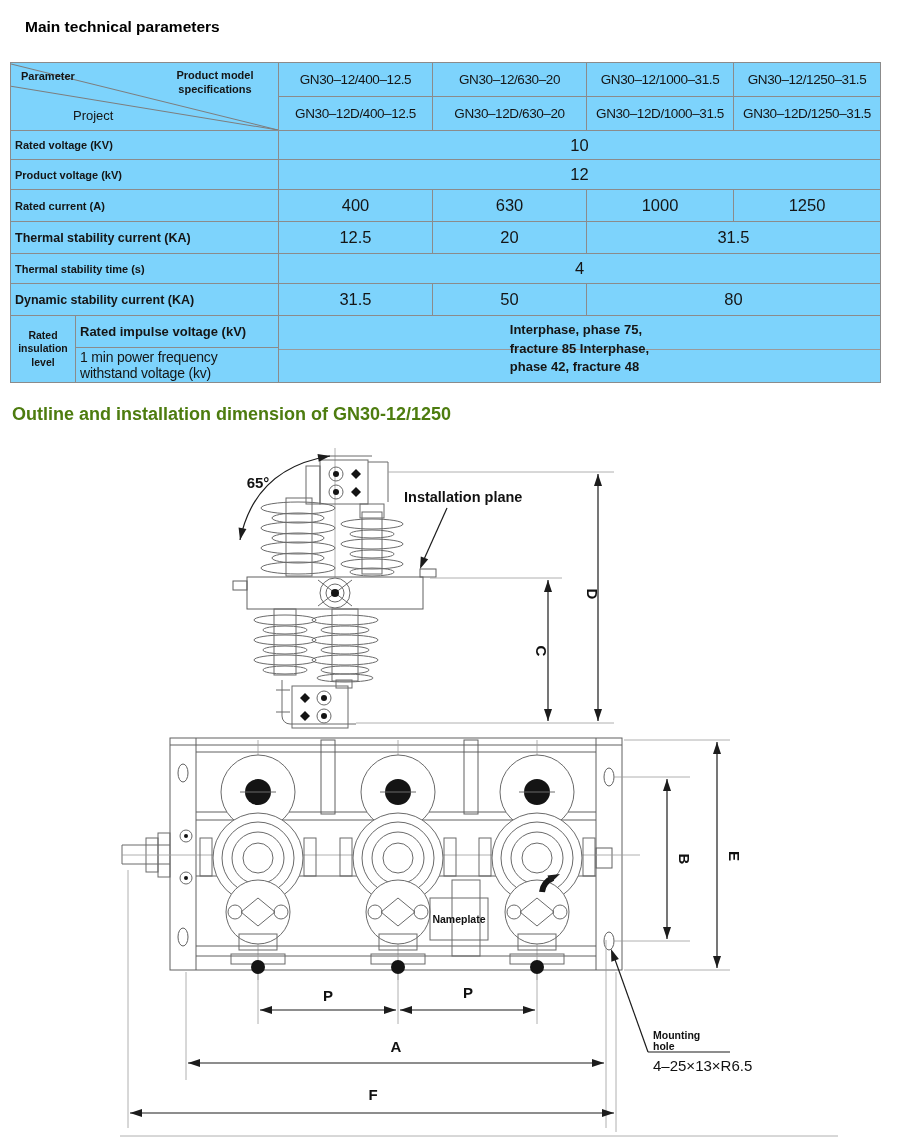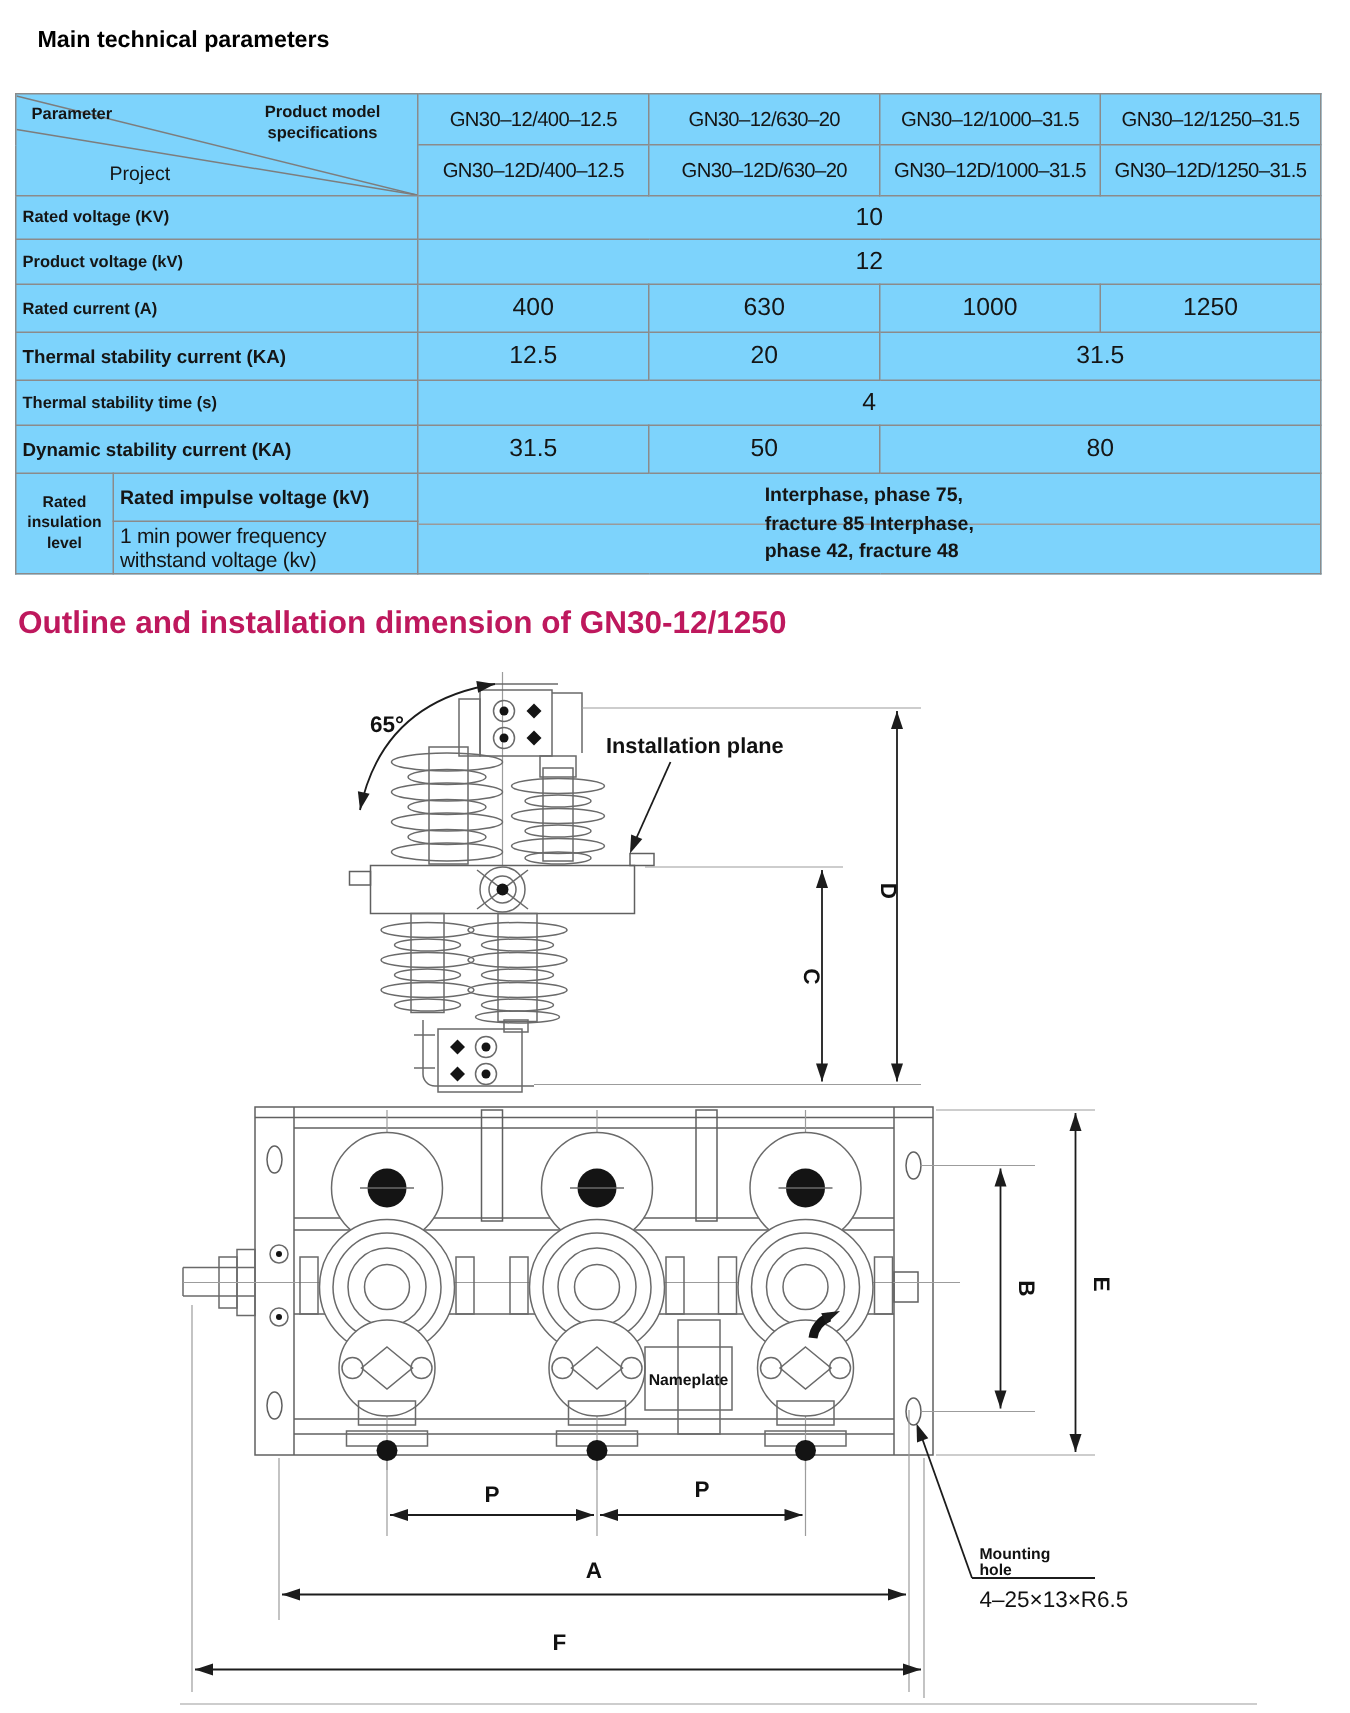--- a/index.html
+++ b/index.html
@@ -1,20 +1,20 @@
 <!DOCTYPE html>
 <html><head>
 <meta charset="utf-8">
 <style>
   html,body{margin:0;padding:0;background:#fff;}
   body{width:900px;height:1142px;position:relative;overflow:hidden;
        font-family:"Liberation Sans","DejaVu Sans",sans-serif;color:#151515;}
 
   .h1{position:absolute;left:25px;top:18px;font-size:15.5px;font-weight:bold;color:#000000;}
-  .h2{position:absolute;left:12px;top:404px;font-size:21px;font-weight:bold;color:#be185d;}
+  .h2{position:absolute;left:12px;top:404px;font-size:18px;font-weight:bold;color:#4d7c0f;}
 
   table.params{position:absolute;left:10px;top:62px;width:870px;border-collapse:collapse;
                table-layout:fixed;background:#7dd3fc;border:1.5px solid #787878;}
   table.params td,table.params th{border:1px solid #8b8b8b;padding:0 4px;vertical-align:middle;}
 
   th.corner{position:relative;padding:0;height:66px;}
   .c-param{position:absolute;left:10px;top:7px;font-size:11px;font-weight:bold;}
   .c-prod{position:absolute;left:140px;top:5px;width:128px;text-align:center;
           font-size:11px;font-weight:bold;line-height:1.3;}
   .c-proj{position:absolute;left:14px;bottom:7px;font-size:13px;font-weight:normal;margin-left:48px;}

